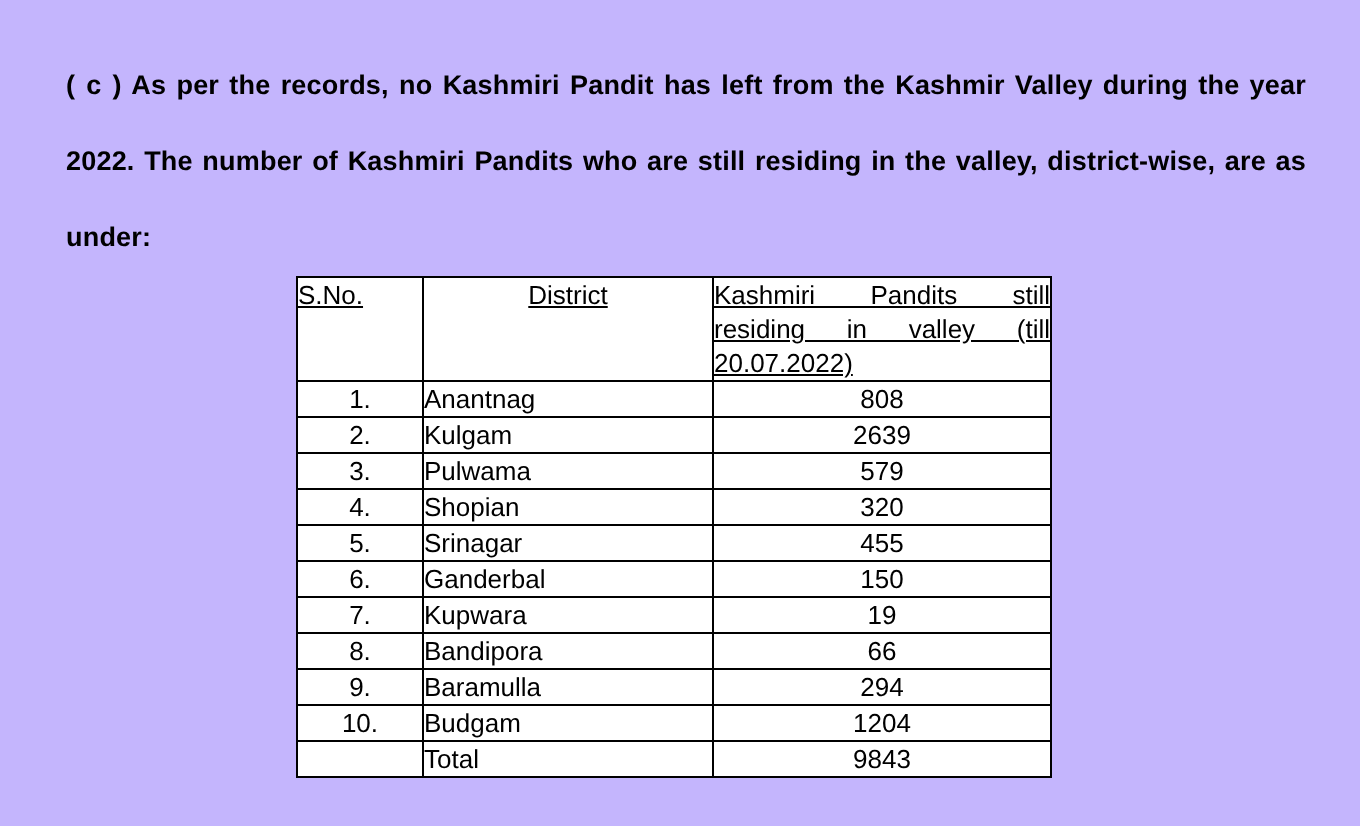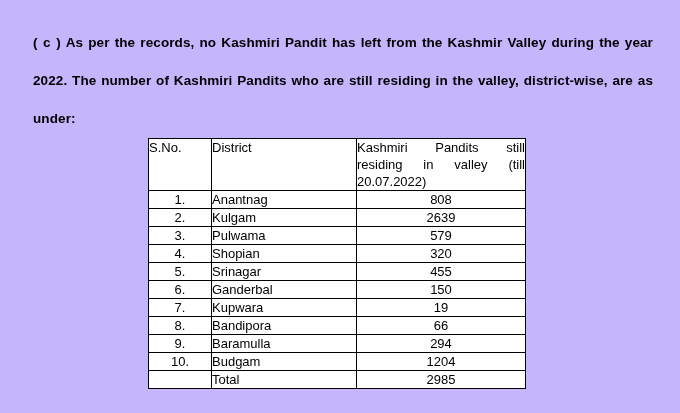--- a/index.html
+++ b/index.html
@@ -54,28 +54,29 @@
   .c-dist {
     width: 144px;
   }
   .c-val {
     width: 168px;
     text-align: center;
   }
   thead td {
     font-size: 13px;
     line-height: 17px;
+    text-decoration: underline;
   }
   .hd-sno {
     padding: 3px 0 3px 6px;
     text-align: left;
   }
   .hd-dist {
     padding: 3px 0 3px 6px;
-    text-align: left;
+    text-align: center;
   }
   .hd-val {
     padding: 3px 6px 3px 6px;
     text-align: justify;
     text-align-last: justify;
     line-height: 17px;
   }
   .hd-val .lastline {
     text-align: center;
     text-align-last: left;
@@ -168,18 +169,18 @@
           <td class="c-val">294</td>
         </tr>
         <tr>
           <td class="c-sno">10.</td>
           <td class="c-dist">Budgam</td>
           <td class="c-val">1204</td>
         </tr>
         <tr>
           <td class="c-sno"></td>
           <td class="c-dist">Total</td>
-          <td class="c-val">2985</td>
+          <td class="c-val">9843</td>
         </tr>
       </tbody>
   </table>
 
 </div>
 
 </body></html>

